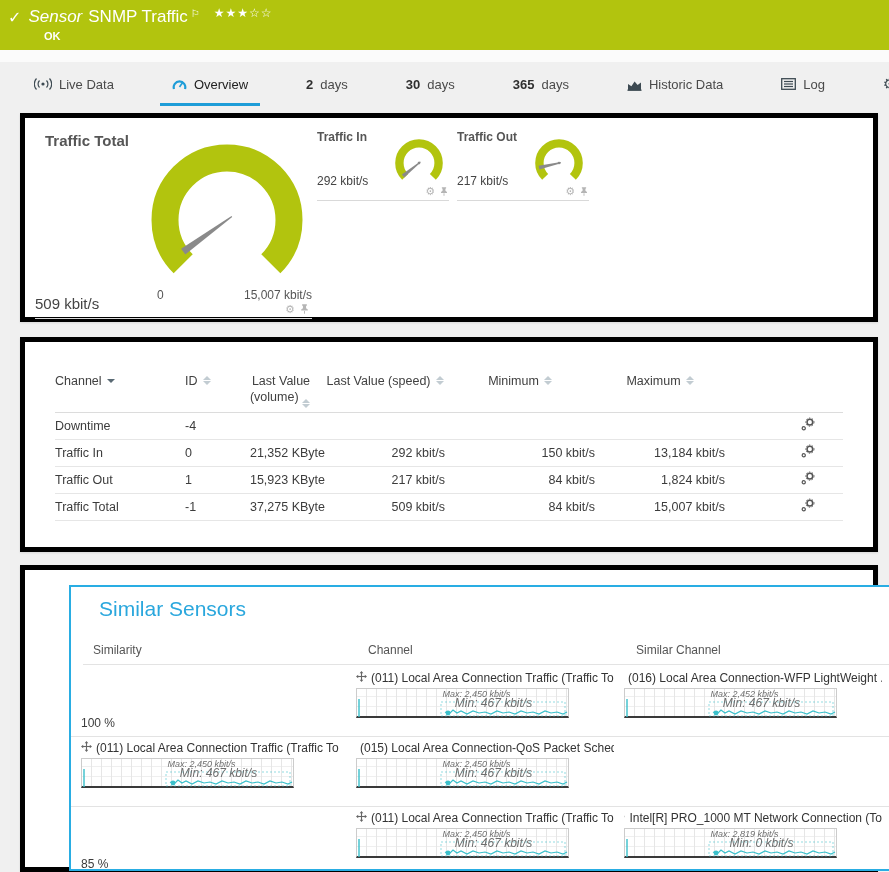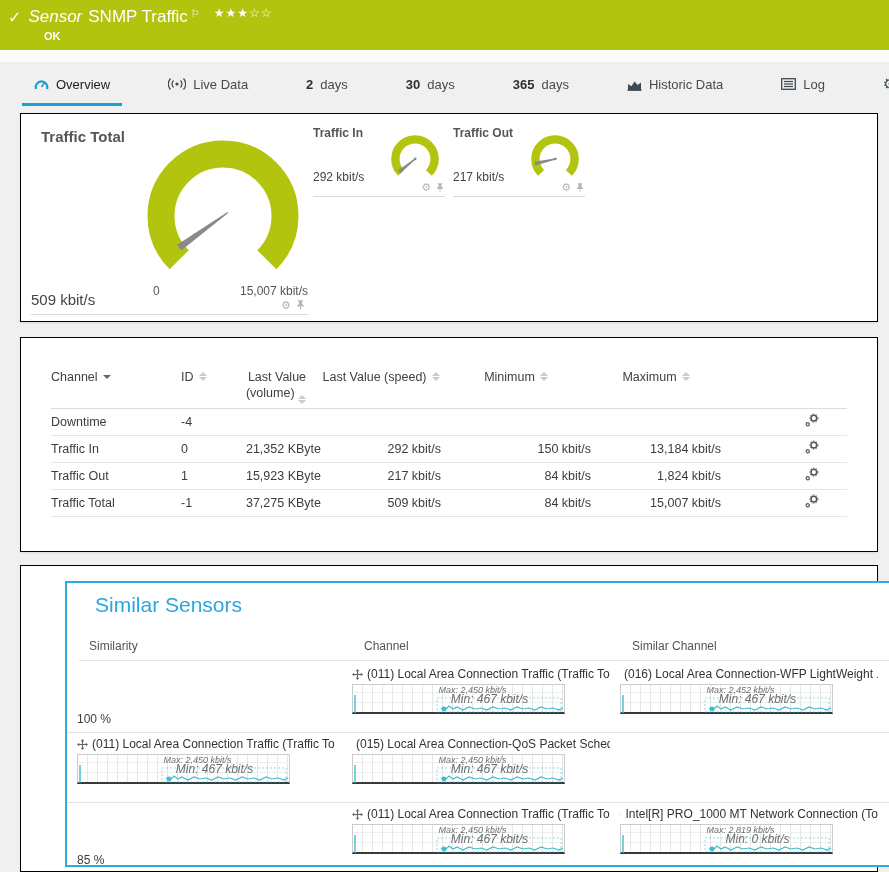--- a/index.html
+++ b/index.html
@@ -20,21 +20,21 @@
   .strip { position:absolute; left:0; top:50px; width:889px; height:12px; background:#fbfbfb; }
   
   .tabs { position:absolute; left:0; top:62px; width:889px; height:44px; display:flex; align-items:stretch; padding-left:22px; gap:34px; background:#f0f0f0; }
   .tab { display:flex; align-items:center; gap:7px; font-size:13px; color:#4a4a4a; position:relative; padding:0 12px; cursor:pointer; white-space:nowrap; }
   .tab .num { font-weight:bold; color:#2f2f2f; }
   .tab.active { color:#222; }
   .tab.active::after { content:""; position:absolute; left:0; right:0; bottom:0; height:3px; background:#1e9dd8; }
   .tab svg { flex:0 0 auto; }
   .gear-glyph { font-size:15px; color:#3d4a52; }
   
-  .panel { position:absolute; left:20px; width:858px; background:#fff; border:1px solid #000000; box-shadow:0 1px 2px rgba(0,0,0,.10); }
+  .panel { position:absolute; left:20px; width:858px; background:#fff; border:5px solid #000000; box-shadow:0 1px 2px rgba(0,0,0,.10); }
   .panel-gauges { top:113px; height:209px; }
   .panel-table  { top:337px; height:215px; }
   .panel-similar{ top:565px; height:307px; }
   
   .g-label { position:absolute; font-size:15px; font-weight:600; color:#565656; }
   .main-label { left:20px; top:14px; }
   .main-gauge { position:absolute; left:122px; top:22px; }
   .main-min { position:absolute; left:132px; top:170px; font-size:12px; color:#555; }
   .main-max { position:absolute; left:180px; top:170px; width:107px; text-align:right; font-size:12px; color:#555; }
   .main-value { position:absolute; left:10px; top:177px; font-size:15px; color:#444; }
@@ -66,21 +66,21 @@
   .tri-dn.dark { border-top-color:#5a6a74; position:relative; top:3px; }
   
   .sim-box { position:absolute; left:18px; top:15px; width:826px; height:286px; border:2px solid #29ade3; background:#fff; overflow:hidden;margin-left:26px; }
   .sim-title { position:absolute; left:28px; top:10px; font-size:21px; color:#2aa7dd; }
   .sim-head { position:absolute; left:12px; top:56px; width:100%; display:grid; grid-template-columns:275px 268px 1fr; padding-left:10px; font-size:12px; color:#555; padding-bottom:7px; border-bottom:1px solid #e3e3e3; }
   .sim-rows { position:absolute; left:0; top:80px; width:100%; }
   .sim-row { display:grid; grid-template-columns:275px 268px 1fr; padding-left:10px; height:70px; border-bottom:1px solid #e3e3e3; position:relative; }
   .sim-row:last-child { border-bottom:none; }
   .sim-pct { align-self:end; font-size:12px; color:#3c3c3c; padding-bottom:6px; }
   .sim-cell { padding-top:4px; }
-  .chan-name { display:flex; align-items:center; gap:4px; font-size:12px; color:#333; white-space:nowrap; overflow:hidden; width:258px; cursor:pointer; }
+  .chan-name { display:flex; align-items:flex-start; gap:4px; font-size:12px; color:#333; white-space:nowrap; overflow:hidden; width:258px; cursor:pointer; }
   .spark { position:relative; width:213px; height:30px; margin-top:3px; border:1px solid #ccc; border-bottom:2px solid #3a3a3a;
     background-image:repeating-linear-gradient(90deg, transparent 0 9px, #e6e6e6 9px 10px),
                      repeating-linear-gradient(0deg, transparent 0 9px, #efefef 9px 10px);
     background-color:#fff;font-style:italic; }
   .spark svg { position:absolute; left:0; top:0; }
   .spark .t1 { position:absolute; left:0; top:0; width:100%; text-align:center; font-size:9px; color:#6e6e6e; padding-left:28px; line-height:10px; }
   .spark .t2 { position:absolute; left:0; top:9px; width:100%; text-align:center; font-size:12px; color:#6e6e6e; padding-left:62px; line-height:10px; }
 </style>
 </head>
 <body>
@@ -91,34 +91,34 @@
     <span class="hdr-kind">Sensor</span>
     <span class="hdr-title">SNMP Traffic</span>
     <span class="hdr-flag">⚐</span>
     <span class="hdr-stars"><span>★★★</span><span>☆☆</span></span>
   </div>
   <div class="hdr-status">OK</div>
 </div>
 <div class="strip"></div>
 
 <div class="tabs">
+  <div class="tab">
+    <svg width="18" height="12" viewBox="0 0 18 12">
+      <circle cx="9" cy="6" r="1.6" fill="#3d4a52"></circle>
+      <path d="M5.5 2.5 A5 5 0 0 0 5.5 9.5 M12.5 2.5 A5 5 0 0 1 12.5 9.5" fill="none" stroke="#3d4a52" stroke-width="1.2"></path>
+      <path d="M2.5 0.5 A8 8 0 0 0 2.5 11.5 M15.5 0.5 A8 8 0 0 1 15.5 11.5" fill="none" stroke="#3d4a52" stroke-width="1.2"></path>
+    </svg>
+    <span>Live Data</span>
+  </div>
   <div class="tab active">
     <svg width="15" height="13" viewBox="0 0 15 13">
       <path d="M2 11 A5.8 5.8 0 1 1 13 11" fill="none" stroke="#1e9dd8" stroke-width="2.2"></path>
       <line x1="7.5" y1="9" x2="11" y2="4" stroke="#1e9dd8" stroke-width="1.6"></line>
     </svg>
     <span>Overview</span>
-  </div>
-  <div class="tab">
-    <svg width="18" height="12" viewBox="0 0 18 12">
-      <circle cx="9" cy="6" r="1.6" fill="#3d4a52"></circle>
-      <path d="M5.5 2.5 A5 5 0 0 0 5.5 9.5 M12.5 2.5 A5 5 0 0 1 12.5 9.5" fill="none" stroke="#3d4a52" stroke-width="1.2"></path>
-      <path d="M2.5 0.5 A8 8 0 0 0 2.5 11.5 M15.5 0.5 A8 8 0 0 1 15.5 11.5" fill="none" stroke="#3d4a52" stroke-width="1.2"></path>
-    </svg>
-    <span>Live Data</span>
   </div>
   <div class="tab">
     <span class="num">2</span>
     <span>days</span>
   </div>
   <div class="tab">
     <span class="num">30</span>
     <span>days</span>
   </div>
   <div class="tab">

